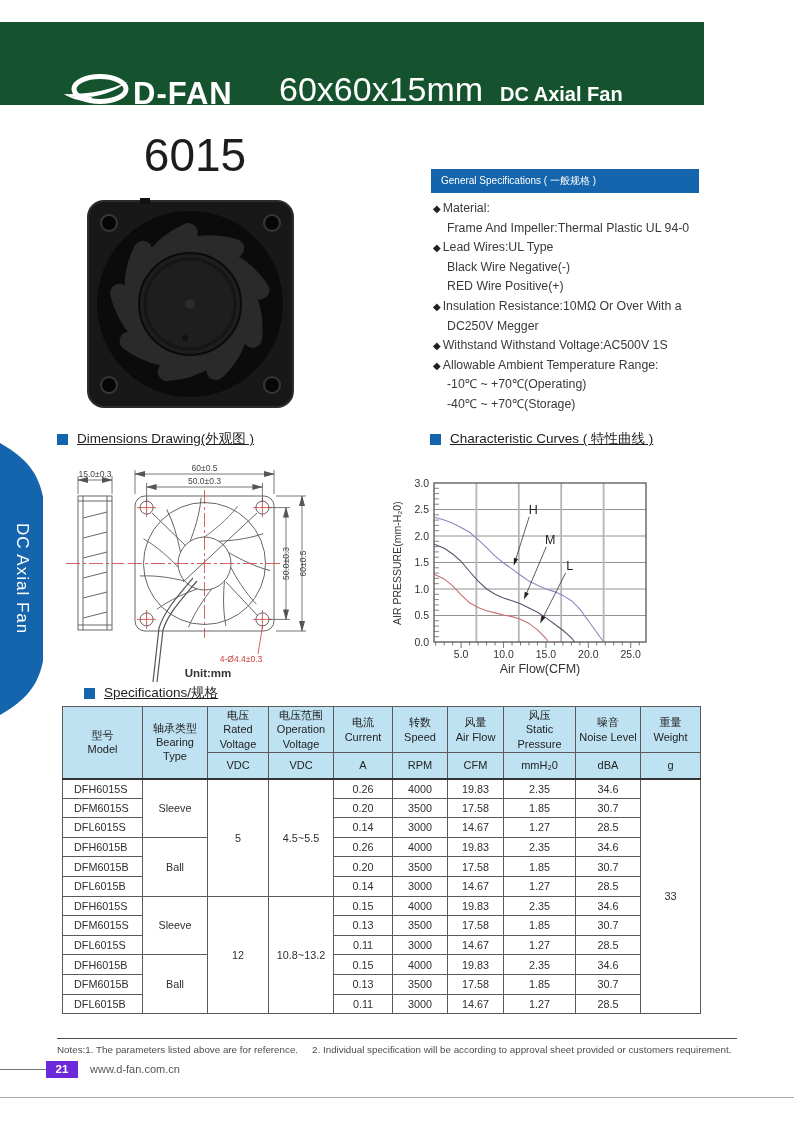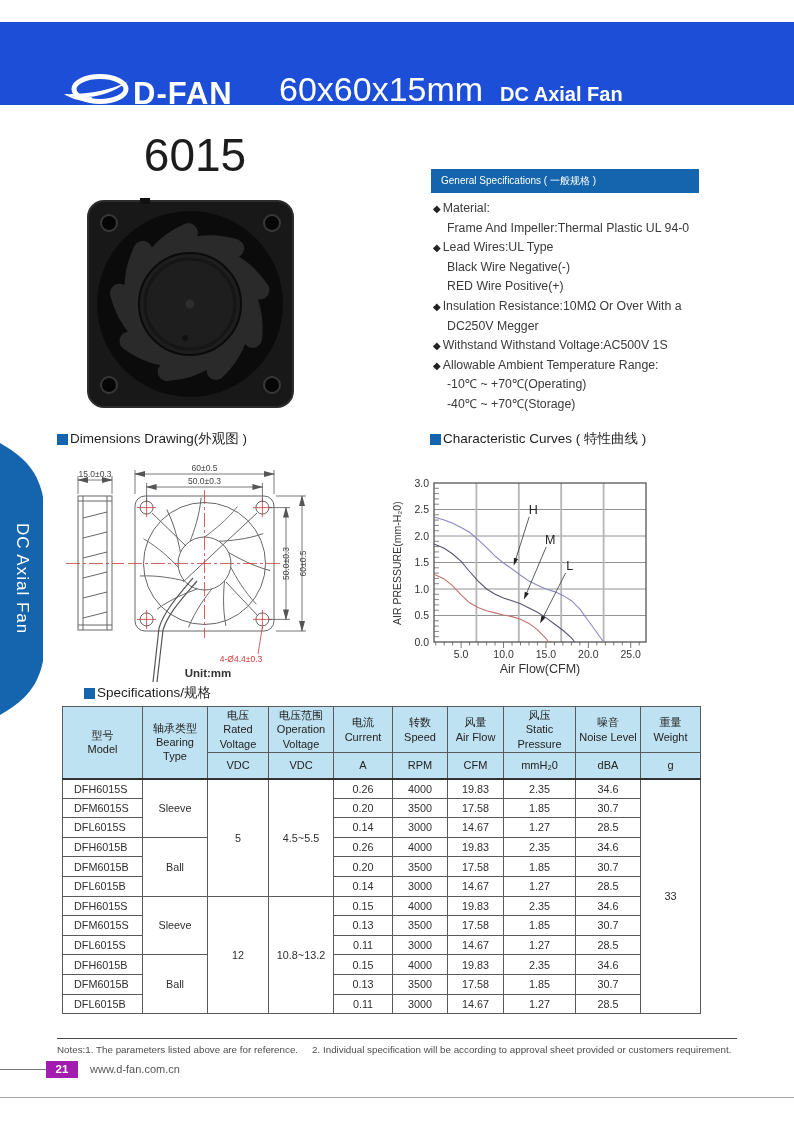--- a/index.html
+++ b/index.html
@@ -1,40 +1,40 @@
 <!DOCTYPE html>
 <html><head>
 <meta charset="utf-8">
 <style>
   html,body{margin:0;padding:0;background:#fff;}
   .page{position:relative;width:794px;height:1123px;background:#ffffff;overflow:hidden;
         font-family:"Liberation Sans",sans-serif;margin:0 auto;}
   
-  .topbar{position:absolute;left:0;top:22px;width:794px;height:83px;background:#1d4ed8;}
+  .topbar{position:absolute;left:0;top:22px;width:704px;height:83px;background:#14532d;}
   .brand{position:absolute;left:133px;top:54px;color:#fff;font-size:31px;font-weight:bold;letter-spacing:1px;}
   .size-title{position:absolute;left:279px;top:48px;color:#fff;font-size:34px;font-weight:400;}
   .ptype{position:absolute;left:500px;top:61px;color:#fff;font-size:20px;font-weight:600;}
   .logo-svg{position:absolute;left:62px;top:49px;}
   
   .side-tab{position:absolute;left:0;top:443px;width:43px;height:272px;}
   .side-tab-label{position:absolute;left:8px;top:0;width:28px;height:272px;display:flex;align-items:center;justify-content:center;
      color:#fff;font-size:17px;writing-mode:vertical-rl;letter-spacing:1px;}
   
   .model-title{position:absolute;left:110px;top:128px;width:170px;text-align:center;
      font-size:46px;color:#1c1c1c;font-weight:500;}
   .fan-photo{position:absolute;left:82px;top:192px;}
   
   .gs-bar{position:absolute;left:431px;top:169px;width:268px;height:24px;background:#1465ad;
      color:#fff;font-size:10px;line-height:24px;padding-left:10px;box-sizing:border-box;font-weight:500;}
   .gs-list{position:absolute;left:432px;top:199px;width:345px;}
   .gs-line{font-size:12.3px;color:#3a3a3a;line-height:19.6px;padding-left:15px;white-space:nowrap;}
   .gs-line.b{padding-left:1px;}
   .diamond{font-size:10px;margin-right:2px;color:#222;}
   
-  .sec-h{position:absolute;display:flex;align-items:center;gap:2px;font-size:13.5px;color:#1e1e1e;}
+  .sec-h{position:absolute;display:flex;align-items:center;gap:9px;font-size:13.5px;color:#1e1e1e;text-decoration:underline;}
   .sq{width:11px;height:11px;background:#1465ad;flex:0 0 auto;}
   
   .dim-svg{position:absolute;left:58px;top:450px;}
   .curve-wrap{position:absolute;left:396px;top:471px;width:280px;height:215px;}
   .ylabel{position:absolute;left:-6px;top:8px;height:168px;width:14px;display:flex;align-items:center;justify-content:center;
      font-size:10.5px;color:#333;writing-mode:vertical-rl;transform:rotate(180deg);white-space:nowrap;}
   .xlabel{position:absolute;left:38px;top:191px;width:212px;text-align:center;font-size:12.5px;color:#333;}
   .tick{font-size:10.5px;fill:#333;}
   .ann{font-size:12.5px;fill:#222;}
   
@@ -44,21 +44,21 @@
   .spec-table thead td{background:#bfe2f2;font-size:11px;line-height:1.3;color:#222;}
   .spec-table{border:1.5px solid #333;}
   .unit-bottom{border-bottom:2px solid #333 !important;}
   .model-cell{text-align:left !important;padding-left:11px !important;}
   .spec-table tbody tr{height:19.6px;}
   
   .notes-rule{position:absolute;left:57px;top:1038px;width:680px;height:1px;background:#4a4a4a;}
   .notes{position:absolute;left:57px;top:1044px;font-size:9.8px;color:#4d4d4d;white-space:nowrap;}
   .notes span{margin-right:14px;margin-top:10px;}
   .pagenum-dash{position:absolute;left:0;top:1069px;width:46px;height:1px;background:#777;}
-  .pagenum{position:absolute;left:46px;top:1061px;width:32px;height:17px;background:#a21caf;color:#fff;
+  .pagenum{position:absolute;left:46px;top:1061px;width:32px;height:17px;background:#6d28d9;color:#fff;
      font-size:11.5px;font-weight:bold;text-align:center;line-height:17px;}
   .website{position:absolute;left:90px;top:1063px;font-size:11px;color:#555;}
   .bottom-rule{position:absolute;left:0;top:1097px;width:794px;height:1px;background:#a8a8a8;}
 </style>
 </head>
 <body>
 
 <div class="page">
 
   <div class="topbar">

